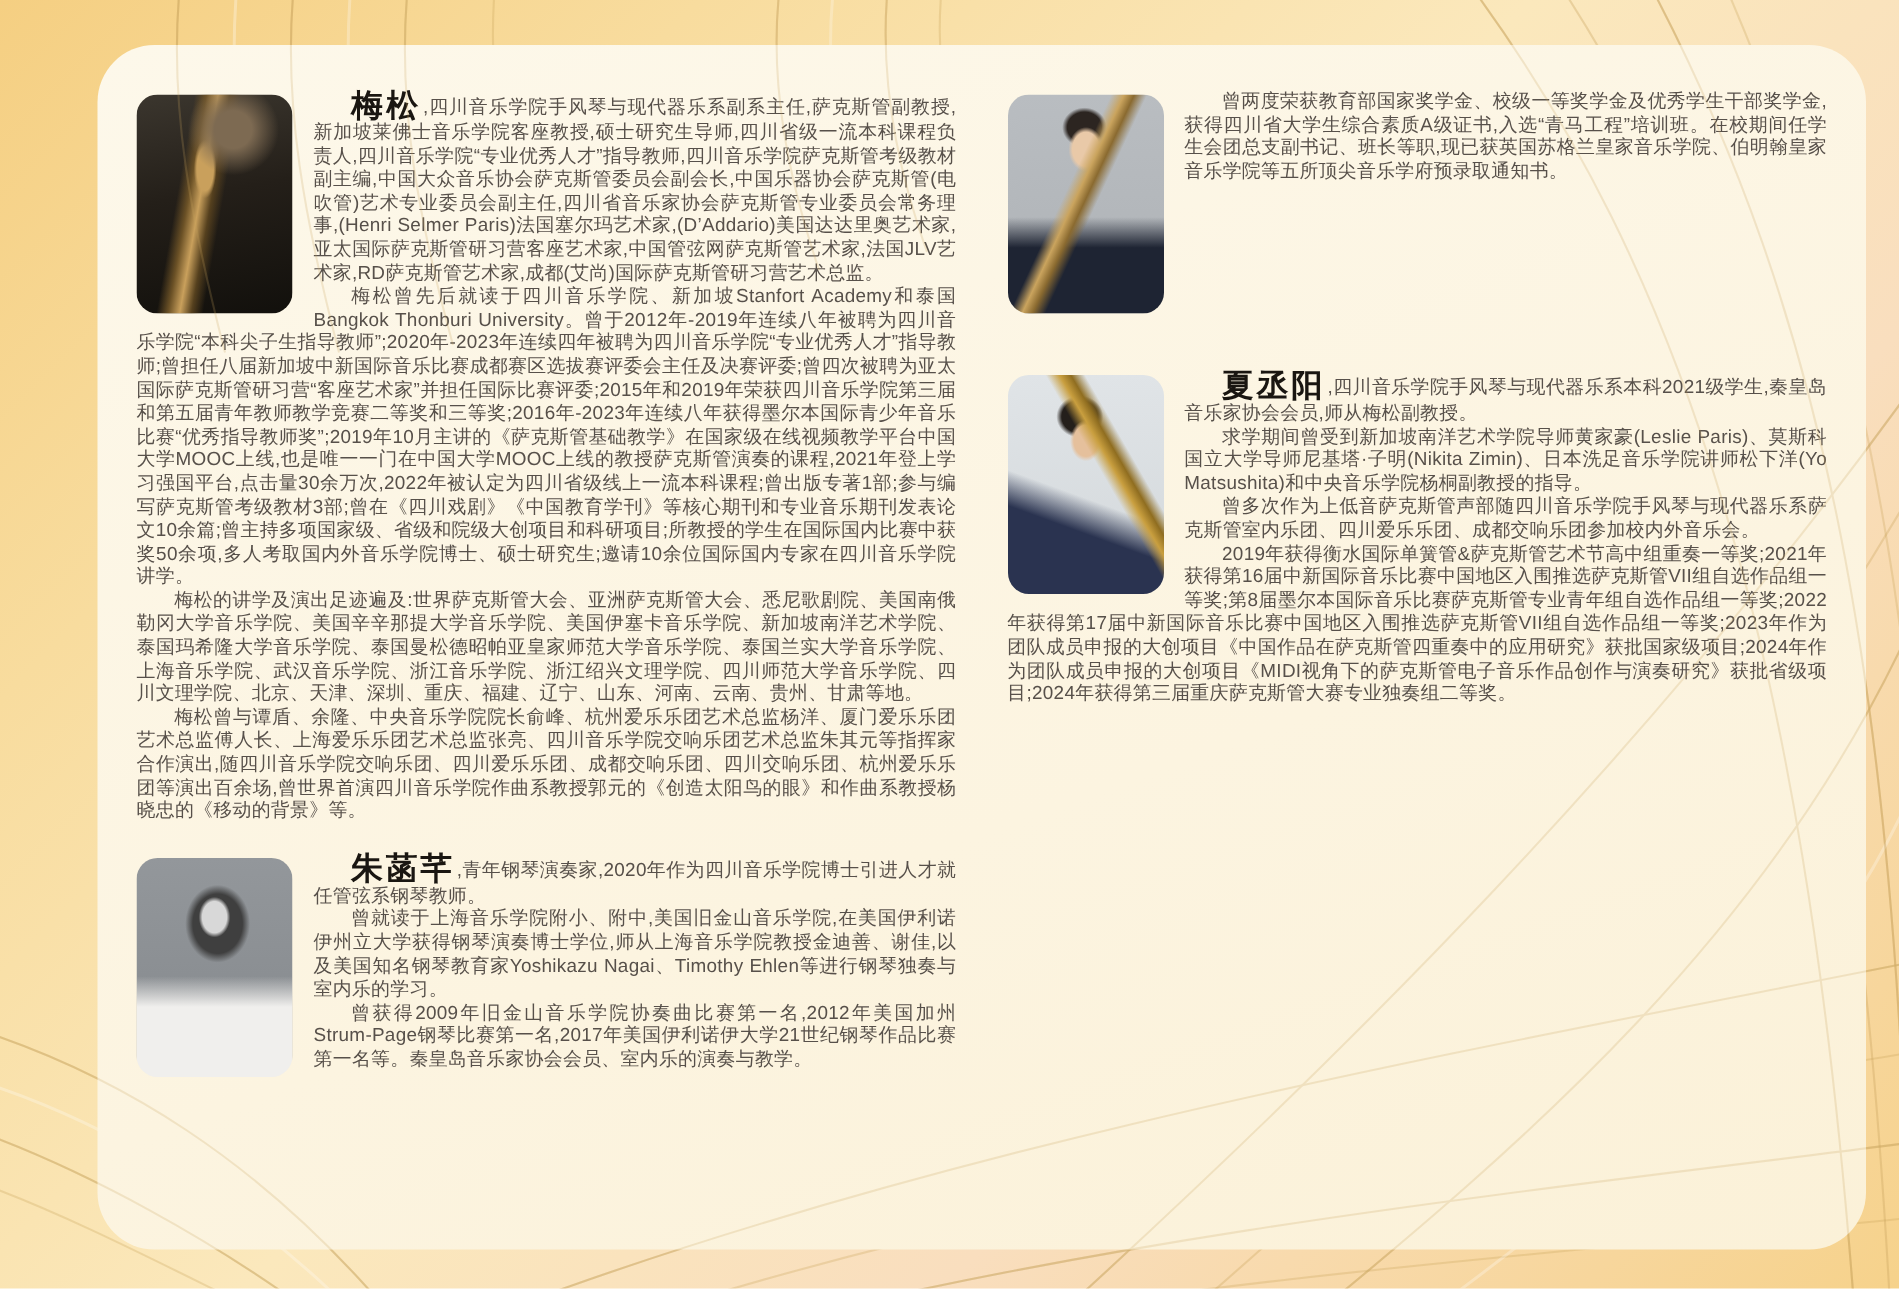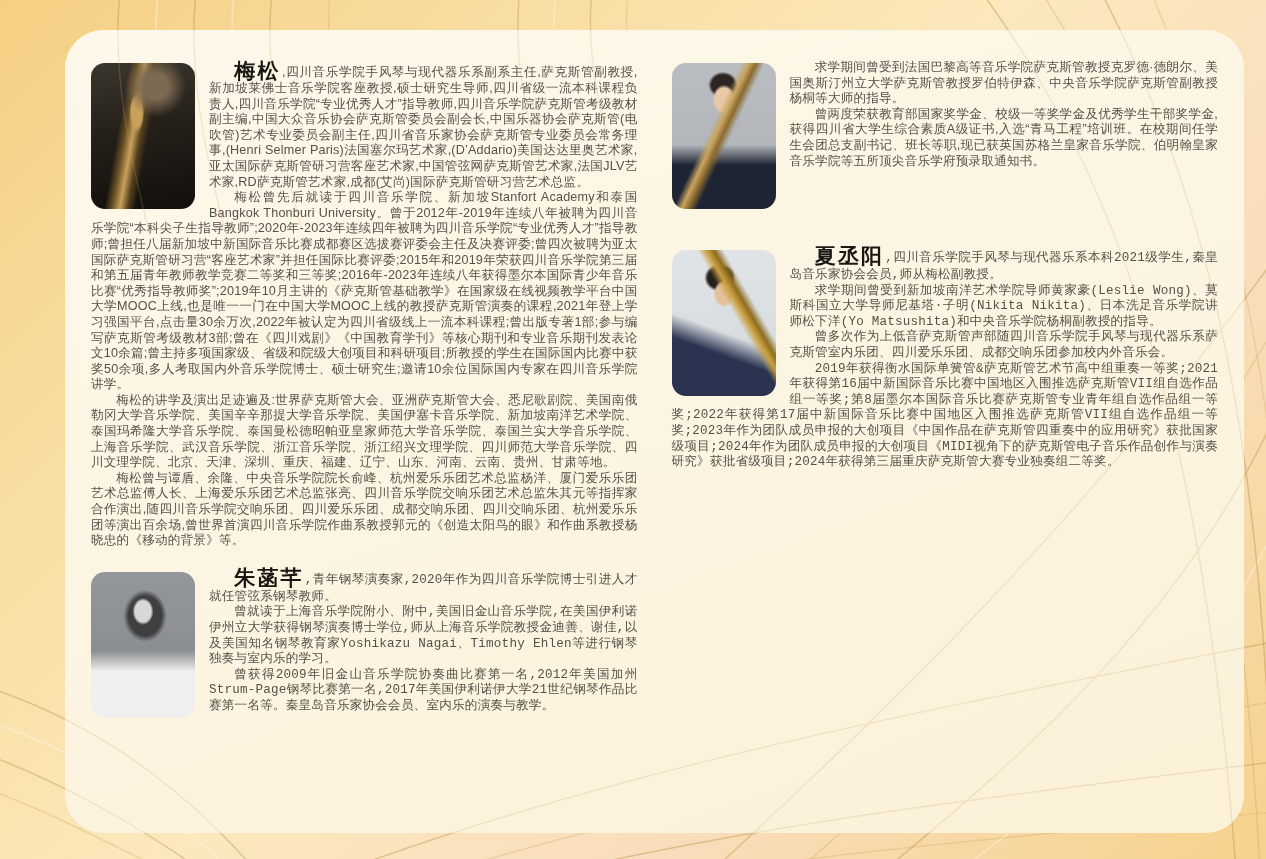--- a/index.html
+++ b/index.html
@@ -11,21 +11,21 @@
   
   .panel{
     position:absolute;left:38px;top:30px;right:22px;bottom:26px;
     background:linear-gradient(160deg,#fdf8ea 0%,#fcf4e0 60%,#fbf1d8 100%);
     border-radius:38px;z-index:2;overflow:hidden;
     padding:30px 26px 16px 26px;box-sizing:border-box;
     display:flex;gap:34px;margin-left:27px;
   }
   .col{flex:1 1 0;min-width:0;}
   .bio{color:#57504a;}
-  .bio + .bio{margin-top:20px;font-family:Liberation Mono, monospace;}
+  .bio + .bio{margin-top:20px;}
   .bio.mt-lg{margin-top:34px;}
   .bio::after{content:"";display:block;clear:both;}
   .para{
     margin:0;font-size:12.6px;line-height:15.6px;letter-spacing:.2px;
     text-align:justify;text-indent:2em;color:#57504a;
   }
   .pname{
     font-size:21px;font-weight:700;color:#1a1611;letter-spacing:2px;
     line-height:1;vertical-align:-2px;margin-right:1px;
   }
@@ -129,30 +129,29 @@
         </div>
     </section>
 
   </div>
 
   <div class="col">
 
     <section class="bio">
       <div class="photo photo-wen"></div>
       <div>
-          <p class="para">求学期间曾受到法国巴黎高等音乐学院萨克斯管教授克罗德·德朗尔、美国奥斯汀州立大学萨克斯管教授罗伯特伊森、中央音乐学院萨克斯管副教授杨桐等大师的指导。</p>
           <p class="para">曾两度荣获教育部国家奖学金、校级一等奖学金及优秀学生干部奖学金,获得四川省大学生综合素质A级证书,入选“青马工程”培训班。在校期间任学生会团总支副书记、班长等职,现已获英国苏格兰皇家音乐学院、伯明翰皇家音乐学院等五所顶尖音乐学府预录取通知书。</p>
         </div>
     </section>
 
     <section class="bio mt-lg">
       <div class="photo photo-xia"></div>
       <p class="para intro"><span class="pname">夏丞阳</span><span>,四川音乐学院手风琴与现代器乐系本科2021级学生,秦皇岛音乐家协会会员,师从梅松副教授。</span></p>
       <div>
-          <p class="para">求学期间曾受到新加坡南洋艺术学院导师黄家豪(Leslie Wong)、莫斯科国立大学导师尼基塔·子明(Nikita Nikita)、日本洗足音乐学院讲师松下洋(Yo Matsushita)和中央音乐学院杨桐副教授的指导。</p>
+          <p class="para">求学期间曾受到新加坡南洋艺术学院导师黄家豪(Leslie Paris)、莫斯科国立大学导师尼基塔·子明(Nikita Zimin)、日本洗足音乐学院讲师松下洋(Yo Matsushita)和中央音乐学院杨桐副教授的指导。</p>
           <p class="para">曾多次作为上低音萨克斯管声部随四川音乐学院手风琴与现代器乐系萨克斯管室内乐团、四川爱乐乐团、成都交响乐团参加校内外音乐会。</p>
           <p class="para">2019年获得衡水国际单簧管&amp;萨克斯管艺术节高中组重奏一等奖;2021年获得第16届中新国际音乐比赛中国地区入围推选萨克斯管VII组自选作品组一等奖;第8届墨尔本国际音乐比赛萨克斯管专业青年组自选作品组一等奖;2022年获得第17届中新国际音乐比赛中国地区入围推选萨克斯管VII组自选作品组一等奖;2023年作为团队成员申报的大创项目《中国作品在萨克斯管四重奏中的应用研究》获批国家级项目;2024年作为团队成员申报的大创项目《MIDI视角下的萨克斯管电子音乐作品创作与演奏研究》获批省级项目;2024年获得第三届重庆萨克斯管大赛专业独奏组二等奖。</p>
         </div>
     </section>
 
   </div>
 </div>
 
 <svg class="decor over" viewBox="0 0 1266 859">
   <g fill="none" stroke="#c9a45e" stroke-width="1.4">

